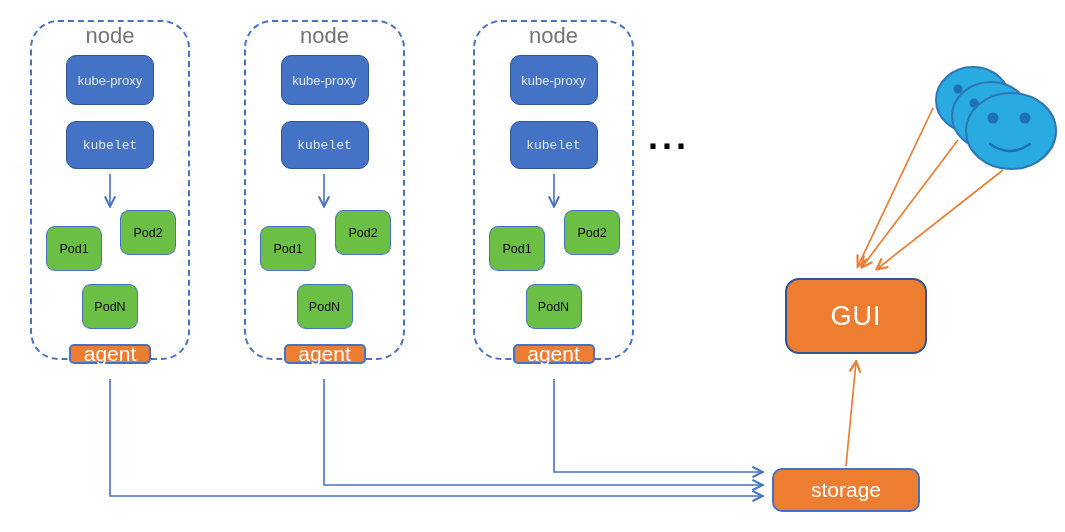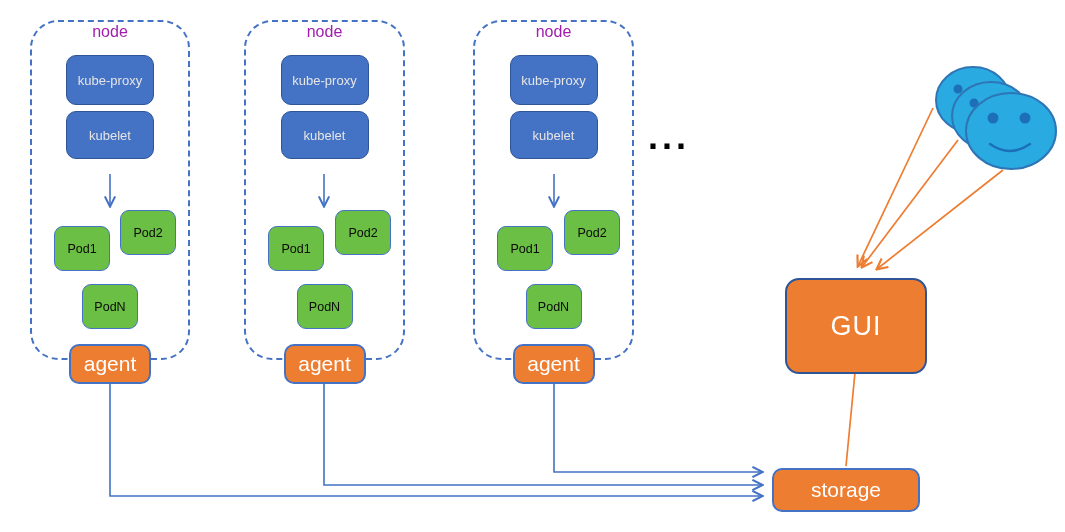--- a/index.html
+++ b/index.html
@@ -33,68 +33,68 @@
     box-sizing: border-box;
     z-index: 2;
     background: transparent;
   }
   .node-title {
     position: absolute;
     top: 1px;
     left: 0;
     width: 100%;
     text-align: center;
-    font-size: 16px;
-    color: #a21caf;
+    font-size: 22px;
+    color: #737373;
   }
   .comp {
     position: absolute;
     left: 50%;
     transform: translateX(-50%);
     width: 88px;
     height: 50px;
     background: #4472c4;
     border: 1.5px solid #2f5597;
     border-radius: 10px;
     display: flex;
     align-items: center;
     justify-content: center;
     font-size: 13px;
     color: #e5e5e5;
     box-sizing: border-box;
   }
   .kube-proxy { top: 33px; }
-  .kubelet    { top: 89px; height: 48px; }
+  .kubelet    { top: 99px; height: 48px; font-family: Liberation Mono, monospace; }
   .pod {
     position: absolute;
     width: 56px;
     height: 45px;
     background: #6abf44;
     border: 1.5px solid #4472c4;
     border-radius: 9px;
     display: flex;
     align-items: center;
     justify-content: center;
     font-size: 12.5px;
     color: #0a0a0a;
     box-sizing: border-box;
   }
-  .pod1 { left: 14px; top: 204px; margin-left: 8px; }
+  .pod1 { left: 14px; top: 204px; }
   .pod2 { right: 12px; top: 188px; }
   .podn { left: 50%; transform: translateX(-50%); top: 262px; }
   .agent {
     position: absolute;
     left: 50%;
     transform: translateX(-50%);
     top: 322px;
     width: 82px;
-    height: 40px;
+    height: 20px;
     background: #ed7d31;
     border: 2px solid #4472c4;
-    border-radius: 10px;
+    border-radius: 5px;
     display: flex;
     align-items: center;
     justify-content: center;
     font-size: 21px;
     color: #ffffff;
     box-sizing: border-box;
     z-index: 3;
   }
   .ellipsis {
     position: absolute;
@@ -104,21 +104,21 @@
     font-weight: 700;
     letter-spacing: 4px;
     color: #000000;
     z-index: 2;
   }
   .gui-box {
     position: absolute;
     left: 785px;
     top: 278px;
     width: 142px;
-    height: 96px;
+    height: 76px;
     background: #ed7d31;
     border: 2px solid #2f5597;
     border-radius: 14px;
     display: flex;
     align-items: center;
     justify-content: center;
     font-size: 27px;
     letter-spacing: 1px;
     color: #ffffff;
     box-sizing: border-box;

